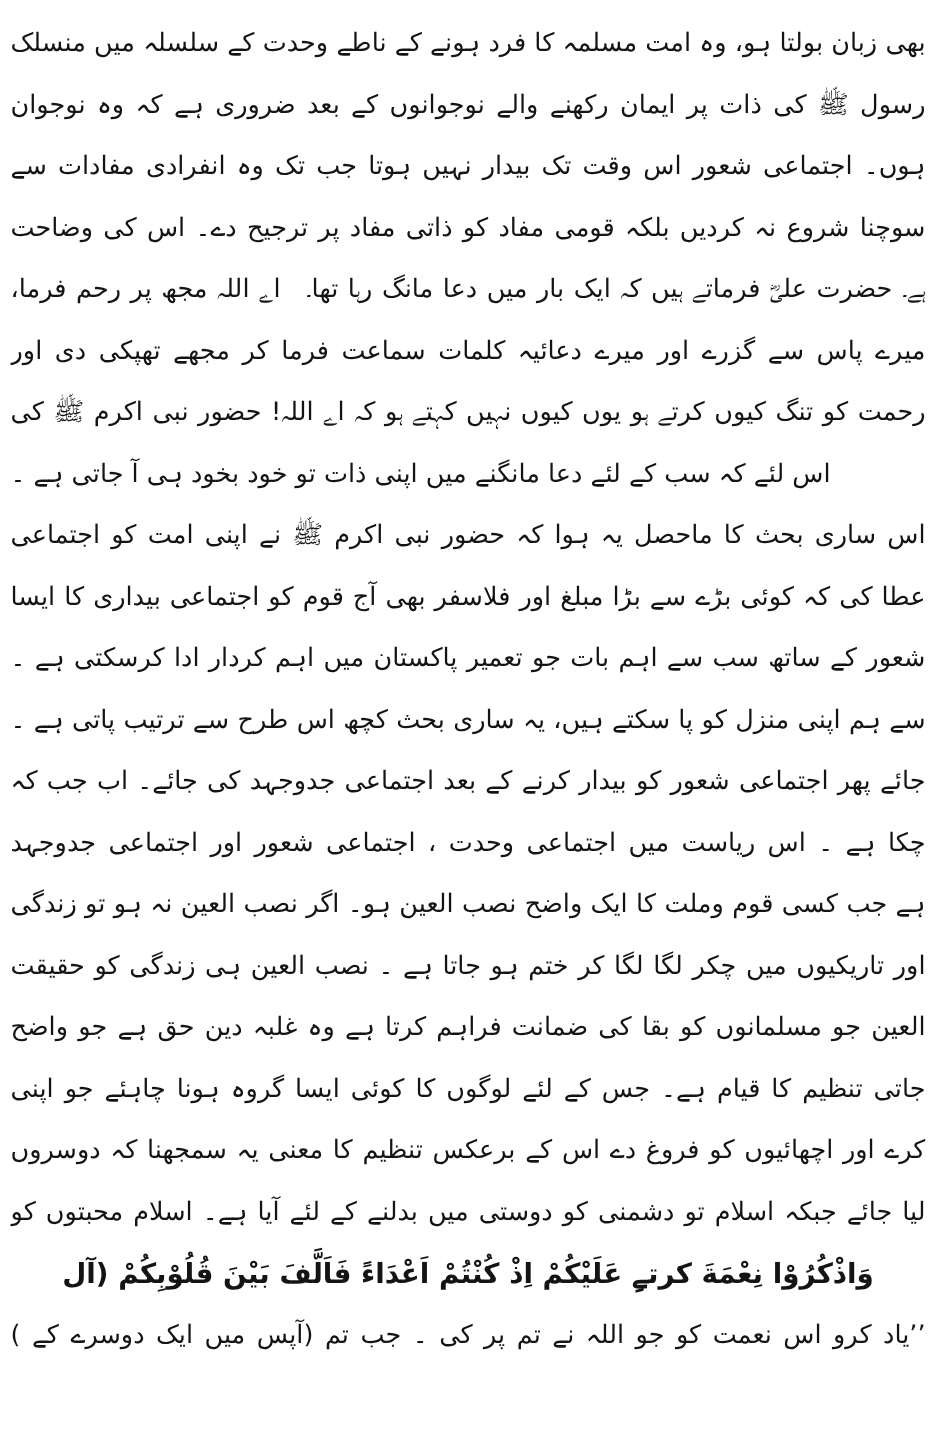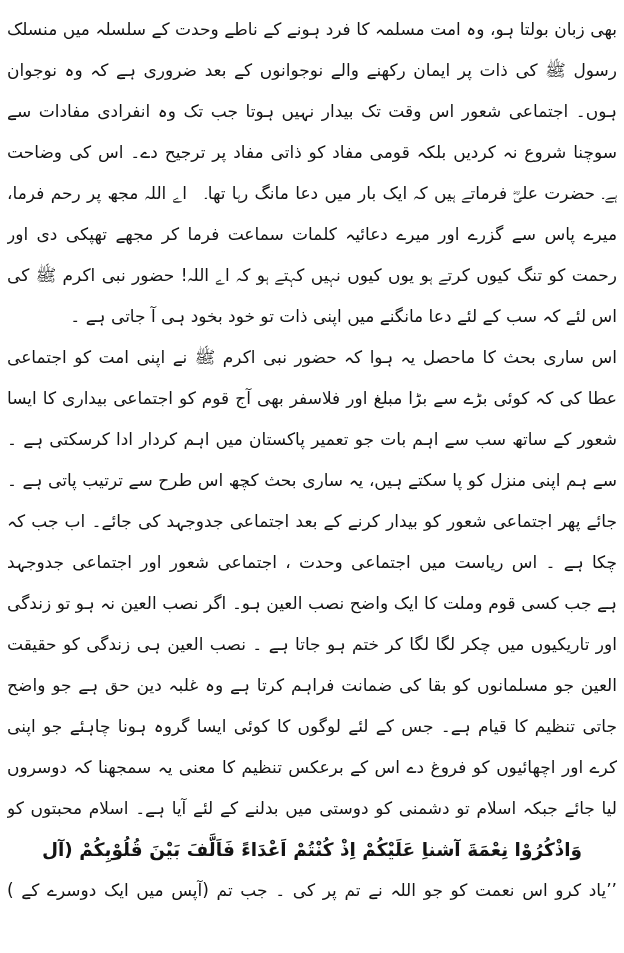--- a/index.html
+++ b/index.html
@@ -27,21 +27,21 @@
     overflow: hidden;
   }
   
   .just {
     text-align: justify;
     -moz-text-align-last: justify;
     text-align-last: justify;
   }
   
   .end {
-    text-align: right;
+    text-align: left;
   }
   
   .verse {
     text-align: center;
     font-weight: bold;
     font-size: 18.5px;
   }
   .verse .ref {
     font-weight: bold;
   }
@@ -71,19 +71,19 @@
     <div class="line just">چکا ہے ۔ اس ریاست میں اجتماعی وحدت ، اجتماعی شعور اور اجتماعی جدوجہد اسی صورت میں کارگر ثابت ہوسکتی</div>
     <div class="line just">ہے جب کسی قوم وملت کا ایک واضح نصب العین ہو۔ اگر نصب العین نہ ہو تو زندگی کا سفر دھندلکوں میں بھٹکنے</div>
     <div class="line just">اور تاریکیوں میں چکر لگا لگا کر ختم ہو جاتا ہے ۔ نصب العین ہی زندگی کو حقیقت سے آشنا کرتا ہے۔ ایسا نصب</div>
     <div class="line just">العین جو مسلمانوں کو بقا کی ضمانت فراہم کرتا ہے وہ غلبہ دین حق ہے جو واضح نصب العین کے بعد با قاعدہ شعبہ</div>
     <div class="line just">جاتی تنظیم کا قیام ہے۔ جس کے لئے لوگوں کا کوئی ایسا گروہ ہونا چاہئے جو اپنی قوت بازو سے برائیوں کا خاتمہ</div>
     <div class="line just">کرے اور اچھائیوں کو فروغ دے اس کے برعکس تنظیم کا معنی یہ سمجھنا کہ دوسروں سے جینے کا حق بھی چھین</div>
     <div class="line just">لیا جائے جبکہ اسلام تو دشمنی کو دوستی میں بدلنے کے لئے آیا ہے۔ اسلام محبتوں کو پروان چڑھانے اور نفرتوں کو</div>
   </div>
 
   <div class="line verse">
-    <span>وَاذْكُرُوْا نِعْمَةَ آشناِ عَلَيْكُمْ اِذْ كُنْتُمْ اَعْدَاءً فَاَلَّفَ بَيْنَ قُلُوْبِكُمْ</span>
+    <span>وَاذْكُرُوْا نِعْمَةَ کرتےِ عَلَيْكُمْ اِذْ كُنْتُمْ اَعْدَاءً فَاَلَّفَ بَيْنَ قُلُوْبِكُمْ</span>
     <span class="ref">(آل عمران،۳: ۱۰۳)</span>
   </div>
 
   <div class="line just">’’یاد کرو اس نعمت کو جو اللہ نے تم پر کی ۔ جب تم (آپس میں ایک دوسرے کے ) دشمن تھے تو اس نے</div>
 
 </div>
 
 </body></html>

